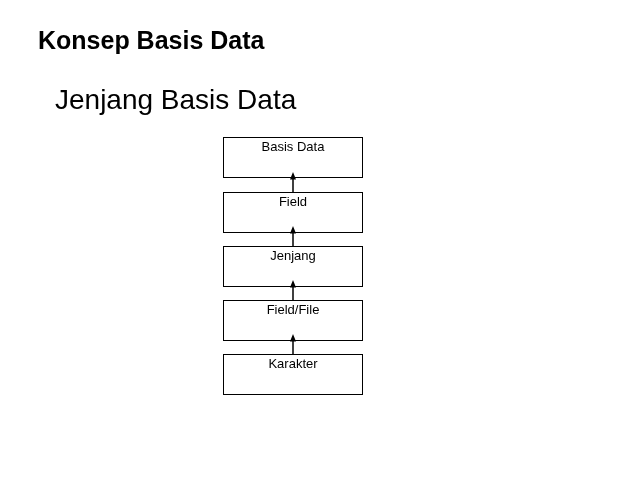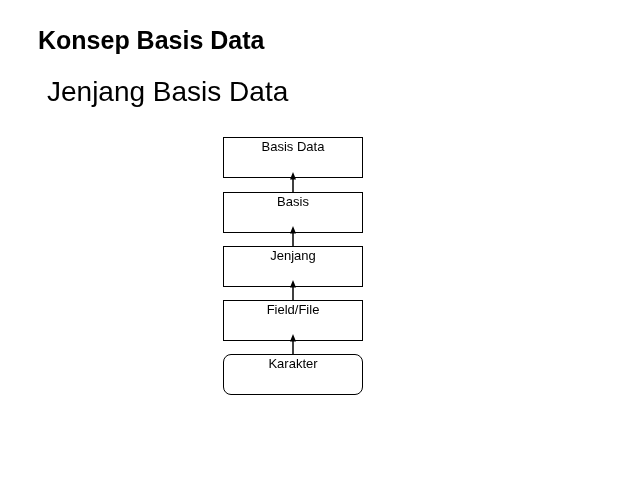--- a/index.html
+++ b/index.html
@@ -25,21 +25,21 @@
     font-size: 25px;
     line-height: 1.2;
     font-weight: bold;
     color: #000000;
     white-space: nowrap;
   }
   .subtitle {
     position: absolute;
     left: 38px;
     top: 66px;
-    margin: 9px;
+    margin: 17px;
     font-size: 28px;
     line-height: 1.2;
     font-weight: normal;
     color: #000000;
     white-space: nowrap;
   }
   .diagram {
     position: absolute;
     left: 223px;
     top: 137px;
@@ -61,21 +61,21 @@
     padding-top: 2px;
     font-size: 13px;
     line-height: 14px;
     color: #000000;
     white-space: nowrap;
   }
   .b0 { top: 0; }
   .b1 { top: 55px; }
   .b2 { top: 109px; }
   .b3 { top: 163px; }
-  .b4 { top: 217px; border-radius: 8px; }
+  .b4 { top: 217px; }
   .arrow {
     position: absolute;
     left: 64px;
     width: 12px;
     height: 20px;
   }
   .a0 { top: 35px; }
   .a1 { top: 89px; }
   .a2 { top: 143px; }
   .a3 { top: 197px; }
@@ -94,21 +94,21 @@
     <div class="dbox b0">
       <span class="box-label">Basis Data</span>
     </div>
 
     <svg class="arrow a0" viewBox="0 0 12 20" xmlns="http://www.w3.org/2000/svg">
       <line x1="6" y1="6" x2="6" y2="20" stroke="#000000" stroke-width="1.5"></line>
       <polygon points="6,0 3,7.5 9,7.5" fill="#000000"></polygon>
     </svg>
 
     <div class="dbox b1">
-      <span class="box-label">Basis</span>
+      <span class="box-label">Field</span>
     </div>
 
     <svg class="arrow a1" viewBox="0 0 12 20" xmlns="http://www.w3.org/2000/svg">
       <line x1="6" y1="6" x2="6" y2="20" stroke="#000000" stroke-width="1.5"></line>
       <polygon points="6,0 3,7.5 9,7.5" fill="#000000"></polygon>
     </svg>
 
     <div class="dbox b2">
       <span class="box-label">Jenjang</span>
     </div>

